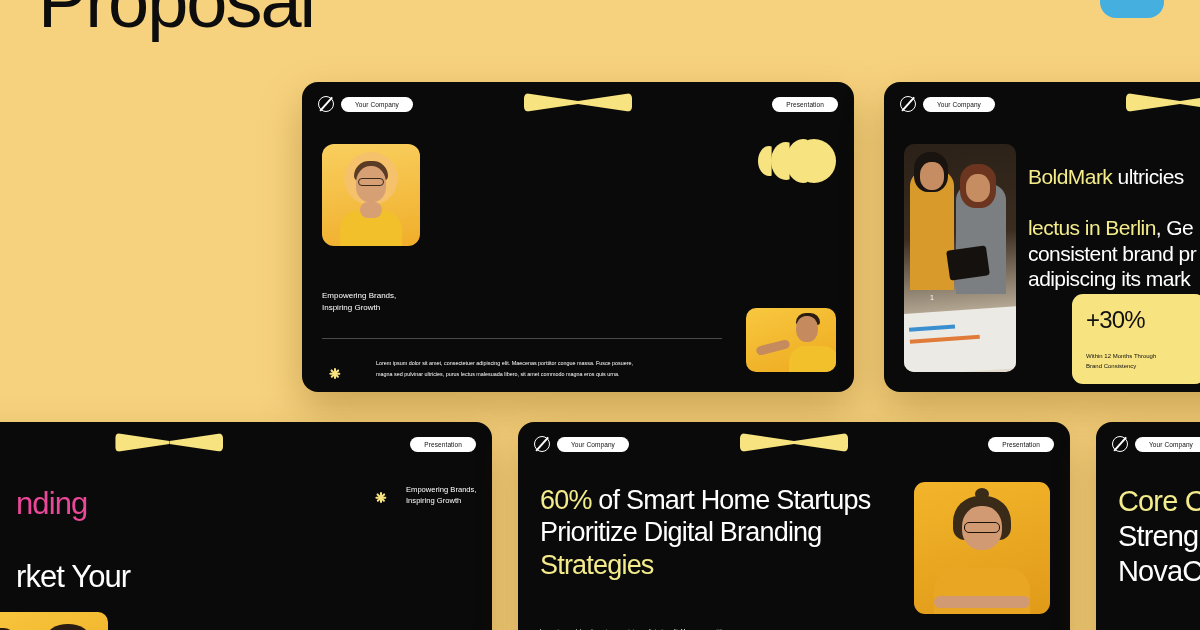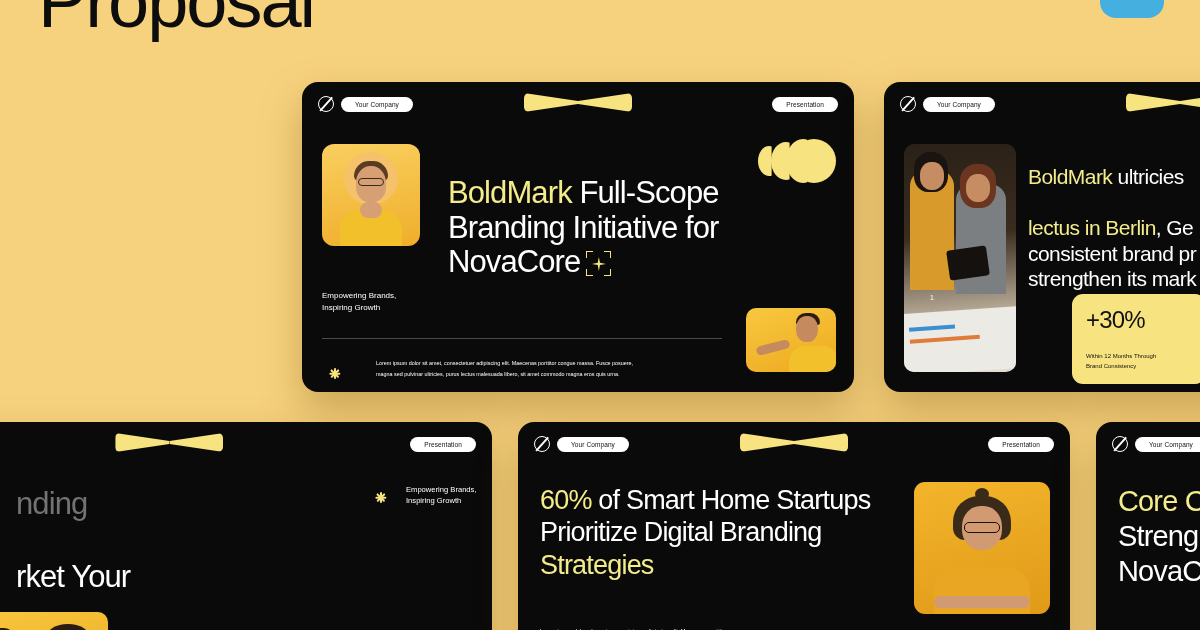--- a/index.html
+++ b/index.html
@@ -246,21 +246,21 @@
   .s2-card.b { left: 290px; background: #3a3a3a; color: #fff; }
 
   
   #slide-gaps { left: -180px; top: 422px; width: 672px; height: 310px; }
   .s3-title {
     position: absolute; left: 196px; top: 64px;
     width: 420px;
     font-size: 31px; line-height: 1.18; letter-spacing: -.9px;
     color: #ffffff;
   }
-  .s3-title .hl { color: #737373; }
+  .s3-title .hl { color: #ec4899; }
   .s3-burst { left: 548px; top: 62px; }
   .s3-tag {
     position: absolute; left: 586px; top: 62px;
     font-size: 7.6px; line-height: 1.5; color: #fff; white-space: pre-line;
   }
   .s3-photo {
     position: absolute; left: 140px; top: 190px;
     width: 148px; height: 96px; border-radius: 10px;
     background: linear-gradient(160deg, #f8c83f, #eda91f);
     overflow: hidden;
@@ -324,31 +324,20 @@
       </div>
 
     <div class="hero-photo">
       <span class="hair"></span>
         <span class="head"></span>
         <span class="glasses"></span>
       <span class="body"></span>
         <span class="hands"></span>
     </div>
 
-    <div class="hero-title">
-      <span class="hl">BoldMark</span><span> Full-Scope Branding Initiative for NovaCore</span><span class="spark">
-        <span class="frame">
-            <span></span>
-            <span></span>
-            <span></span>
-            <span></span>
-          </span>
-        <span class="star"></span>
-      </span>
-    </div>
 
     <div class="blobs">
       <b class="c1"></b>
         <b class="c2"></b>
         <b class="c3"></b>
         <b class="c4"></b>
     </div>
 
     <div class="hero-tag">Empowering Brands,
 Inspiring Growth</div>
@@ -389,21 +378,21 @@
       <span class="tab"></span>
         <span class="chart"></span>
       <span class="num">1</span>
     </div>
 
     <div class="s2-title">
       <span class="hl">BoldMark</span><span> ultricies</span><br>
       <br>
       <span class="hl">lectus in Berlin</span><span>, Ge</span><br>
       <span>consistent brand pr</span><br>
-      <span>strengthen its mark</span>
+      <span>adipiscing its mark</span>
     </div>
 
     <div class="s2-card a">
       <div class="big">+30%</div>
       <div class="sub">Within 12 Months Through
 Brand Consistency</div>
     </div>
     <div class="s2-card b">
       <div class="big">+2</div>
       <div class="sub">Growth

